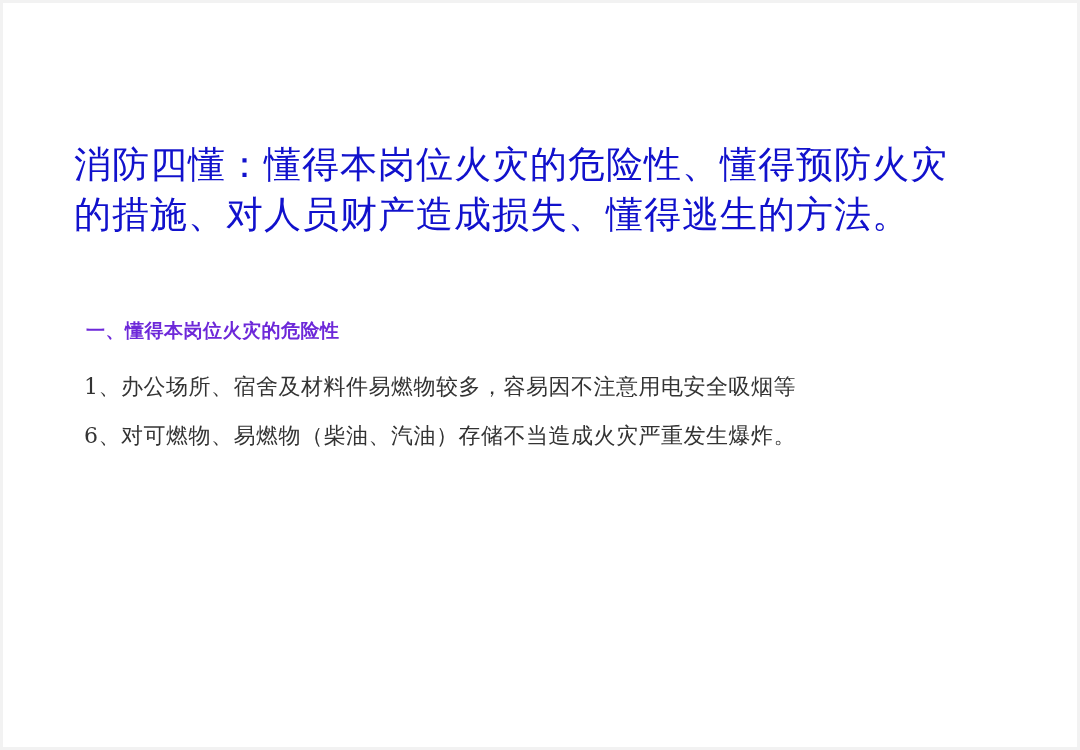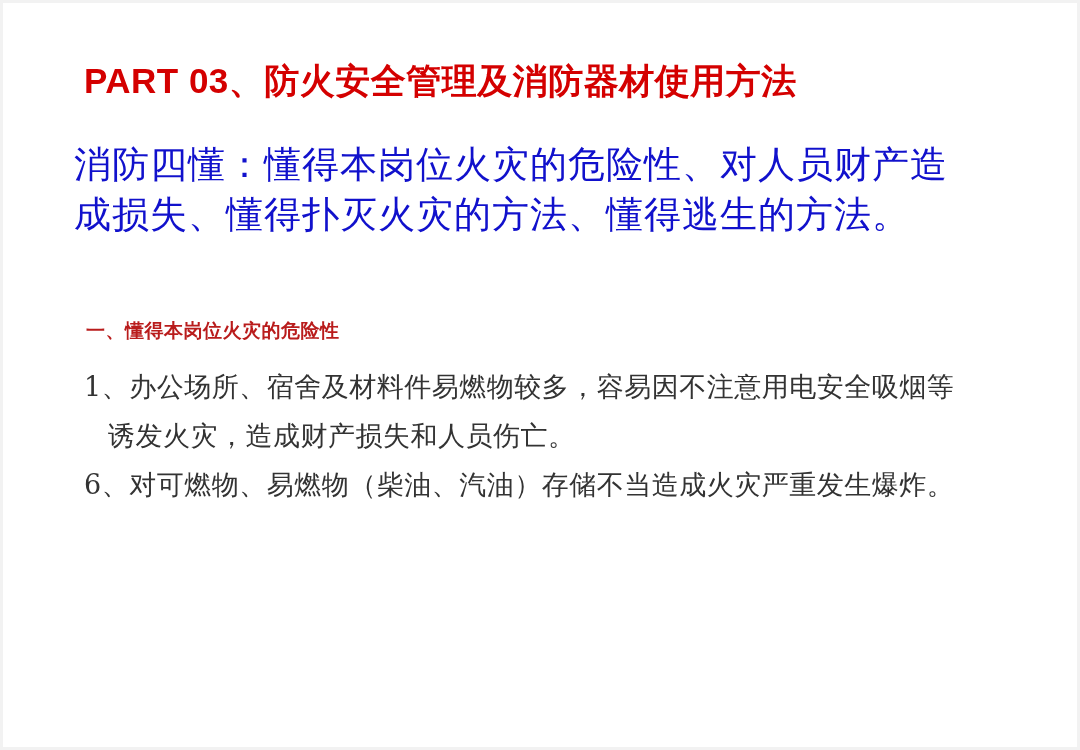--- a/index.html
+++ b/index.html
@@ -70,32 +70,32 @@
     letter-spacing: 1px;
   }
 
   .subheading {
     position: absolute;
     left: 86px;
     top: 318px;
     font-family: "DejaVu Serif", "Liberation Serif", serif;
     font-size: 19px;
     font-weight: bold;
-    color: #b91c1c;
+    color: #6d28d9;
     letter-spacing: 0.5px;
     text-align: right;
   }
 
   .body-block {
     position: absolute;
     left: 84px;
     top: 362px;
     width: 920px;
     font-family: "DejaVu Serif", "Liberation Serif", serif;
-    font-size: 27px;
+    font-size: 22px;
     line-height: 49px;
     color: #333333;
     letter-spacing: 0.5px;
   }
   .body-line {
     white-space: nowrap;
   }
   .body-line.indent {
     padding-left: 24px;
   }
@@ -103,25 +103,23 @@
 </head>
 <body>
 
 <div class="slide">
 
   <div class="edge-top"></div>
   <div class="edge-left"></div>
   <div class="edge-right"></div>
   <div class="edge-bottom"></div>
 
-  <div class="part-title">PART 03、防火安全管理及消防器材使用方法</div>
 
-  <div class="headline">消防四懂：懂得本岗位火灾的危险性、对人员财产造成损失、懂得扑灭火灾的方法、懂得逃生的方法。</div>
+  <div class="headline">消防四懂：懂得本岗位火灾的危险性、懂得预防火灾的措施、对人员财产造成损失、懂得逃生的方法。</div>
 
   <div class="subheading">一、懂得本岗位火灾的危险性</div>
 
   <div class="body-block">
     <div class="body-line">1、办公场所、宿舍及材料件易燃物较多，容易因不注意用电安全吸烟等</div>
-    <div class="body-line indent">诱发火灾，造成财产损失和人员伤亡。</div>
     <div class="body-line">6、对可燃物、易燃物（柴油、汽油）存储不当造成火灾严重发生爆炸。</div>
   </div>
 
 </div>
 
 </body></html>

